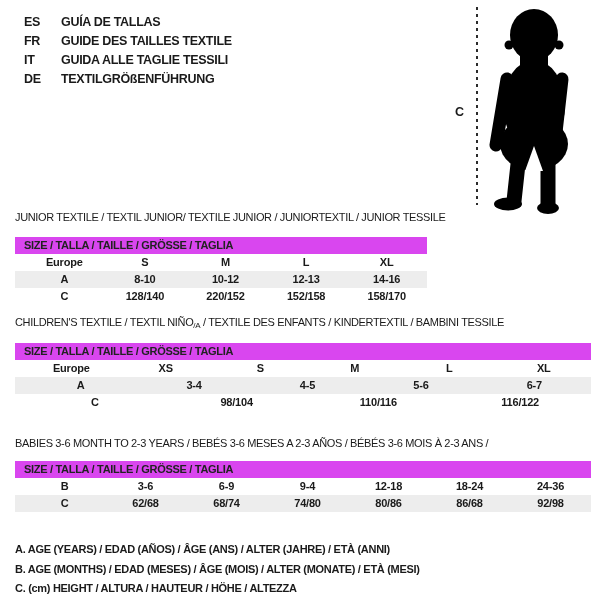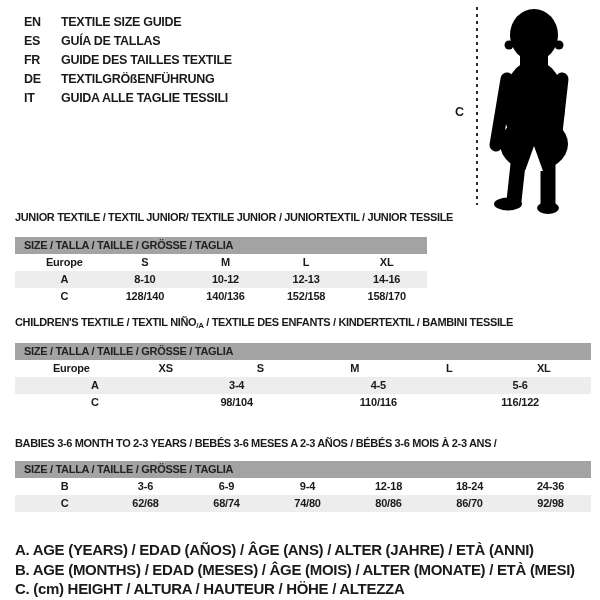--- a/index.html
+++ b/index.html
@@ -16,64 +16,60 @@
     font-size:12.5px;font-weight:700;letter-spacing:-0.3px;}
   .lang-code{width:37px;flex:0 0 37px;}
 
   
   .measure-line{left:476px;top:7px;width:2px;height:198px;
     background:repeating-linear-gradient(#2b2b2b 0 3px,transparent 3px 7px);}
   .measure-c{left:455px;top:105px;font-size:12.5px;font-weight:700;}
   .silhouette{left:487px;top:5px;}
 
   
-  .sec-title{font-size:11px;font-weight:700;letter-spacing:-0.35px;white-space:nowrap;}
+  .sec-title{font-size:11px;font-weight:400;letter-spacing:-0.35px;white-space:nowrap;}
   .sec-title .subsc{font-size:8px;vertical-align:-2px;}
   .sec3-title{line-height:15px;}
 
   
   .tbl{background:#ffffff;}
-  .tbl-head{background:#a3a3a3;height:17px;line-height:17px;padding-left:9px;
+  .tbl-head{background:#d946ef;height:17px;line-height:17px;padding-left:9px;
     font-size:11px;font-weight:700;color:#222;letter-spacing:-0.3px;}
   .tbl-row{display:flex;height:17px;line-height:17px;
     font-size:11px;font-weight:700;letter-spacing:-0.2px;}
   .tbl-row.stripe{background:#ededed;}
   .tbl-row .label{flex:0 0 46px;padding-left:9px;text-align:left;}
   .tbl-row .cell{flex:1;text-align:center;}
   .tbl1{width:412px;}
   .tbl2,.tbl3{width:576px;}
 
   
   .footnotes{left:15px;top:540px;}
-  .footnote{height:19.5px;line-height:19.5px;font-size:15px;font-weight:700;
+  .footnote{height:19.5px;line-height:19.5px;font-size:11px;font-weight:700;
     letter-spacing:-0.3px;white-space:nowrap;}
 </style>
 </head>
 <body>
 
 <div class="abs lang-list">
-  <div class="lang-row">
-    <span class="lang-code">EN</span>
-    <span class="lang-title">TEXTILE SIZE GUIDE</span>
-  </div>
   <div class="lang-row">
     <span class="lang-code">ES</span>
     <span class="lang-title">GUÍA DE TALLAS</span>
   </div>
   <div class="lang-row">
     <span class="lang-code">FR</span>
     <span class="lang-title">GUIDE DES TAILLES TEXTILE</span>
   </div>
   <div class="lang-row">
+    <span class="lang-code">IT</span>
+    <span class="lang-title">GUIDA ALLE TAGLIE TESSILI</span>
+  </div>
+  <div class="lang-row">
     <span class="lang-code">DE</span>
     <span class="lang-title">TEXTILGRÖßENFÜHRUNG</span>
-  </div>
-  <div class="lang-row">
-    <span class="lang-code">IT</span>
-    <span class="lang-title">GUIDA ALLE TAGLIE TESSILI</span>
   </div>
 </div>
 
 <div class="abs measure-line"></div>
 <span class="abs measure-c">C</span>
 <svg class="abs silhouette" width="94" height="210" viewBox="0 0 94 210" aria-hidden="true">
   <g fill="#000000">
     <ellipse cx="47" cy="30" rx="24" ry="26"></ellipse>
     <circle cx="22" cy="40" r="4.5"></circle>
     <circle cx="72" cy="40" r="4.5"></circle>
@@ -103,21 +99,21 @@
   <div class="tbl-row stripe">
     <span class="cell label">A</span>
     <span class="cell">8-10</span>
     <span class="cell">10-12</span>
     <span class="cell">12-13</span>
     <span class="cell">14-16</span>
   </div>
   <div class="tbl-row">
     <span class="cell label">C</span>
     <span class="cell">128/140</span>
-    <span class="cell">140/136</span>
+    <span class="cell">220/152</span>
     <span class="cell">152/158</span>
     <span class="cell">158/170</span>
   </div>
 </div>
 
 <div class="abs sec-title" style="left:15px;top:316px;">
   <span>CHILDREN'S TEXTILE / TEXTIL NIÑO</span><span class="subsc">/A</span><span> / TEXTILE DES ENFANTS / KINDERTEXTIL / BAMBINI TESSILE</span>
 </div>
 <div class="abs tbl tbl2" style="left:15px;top:343px;">
   <div class="tbl-head">SIZE / TALLA / TAILLE / GRÖSSE / TAGLIA</div>
@@ -127,20 +123,21 @@
     <span class="cell">S</span>
     <span class="cell">M</span>
     <span class="cell">L</span>
     <span class="cell">XL</span>
   </div>
   <div class="tbl-row stripe">
     <span class="cell label">A</span>
     <span class="cell">3-4</span>
     <span class="cell">4-5</span>
     <span class="cell">5-6</span>
+    <span class="cell">6-7</span>
   </div>
   <div class="tbl-row">
     <span class="cell label">C</span>
     <span class="cell">98/104</span>
     <span class="cell">110/116</span>
     <span class="cell">116/122</span>
   </div>
 </div>
 
 <div class="abs sec-title sec3-title" style="left:15px;top:436px;">
@@ -156,21 +153,21 @@
     <span class="cell">12-18</span>
     <span class="cell">18-24</span>
     <span class="cell">24-36</span>
   </div>
   <div class="tbl-row stripe">
     <span class="cell label">C</span>
     <span class="cell">62/68</span>
     <span class="cell">68/74</span>
     <span class="cell">74/80</span>
     <span class="cell">80/86</span>
-    <span class="cell">86/70</span>
+    <span class="cell">86/68</span>
     <span class="cell">92/98</span>
   </div>
 </div>
 
 <div class="abs footnotes">
   <div class="footnote">A. AGE (YEARS) / EDAD (AÑOS) / ÂGE (ANS) / ALTER (JAHRE) / ETÀ (ANNI)</div>
   <div class="footnote">B. AGE (MONTHS) / EDAD (MESES) / ÂGE (MOIS) / ALTER (MONATE) / ETÀ (MESI)</div>
   <div class="footnote">C. (cm) HEIGHT / ALTURA / HAUTEUR / HÖHE / ALTEZZA</div>
 </div>
 

